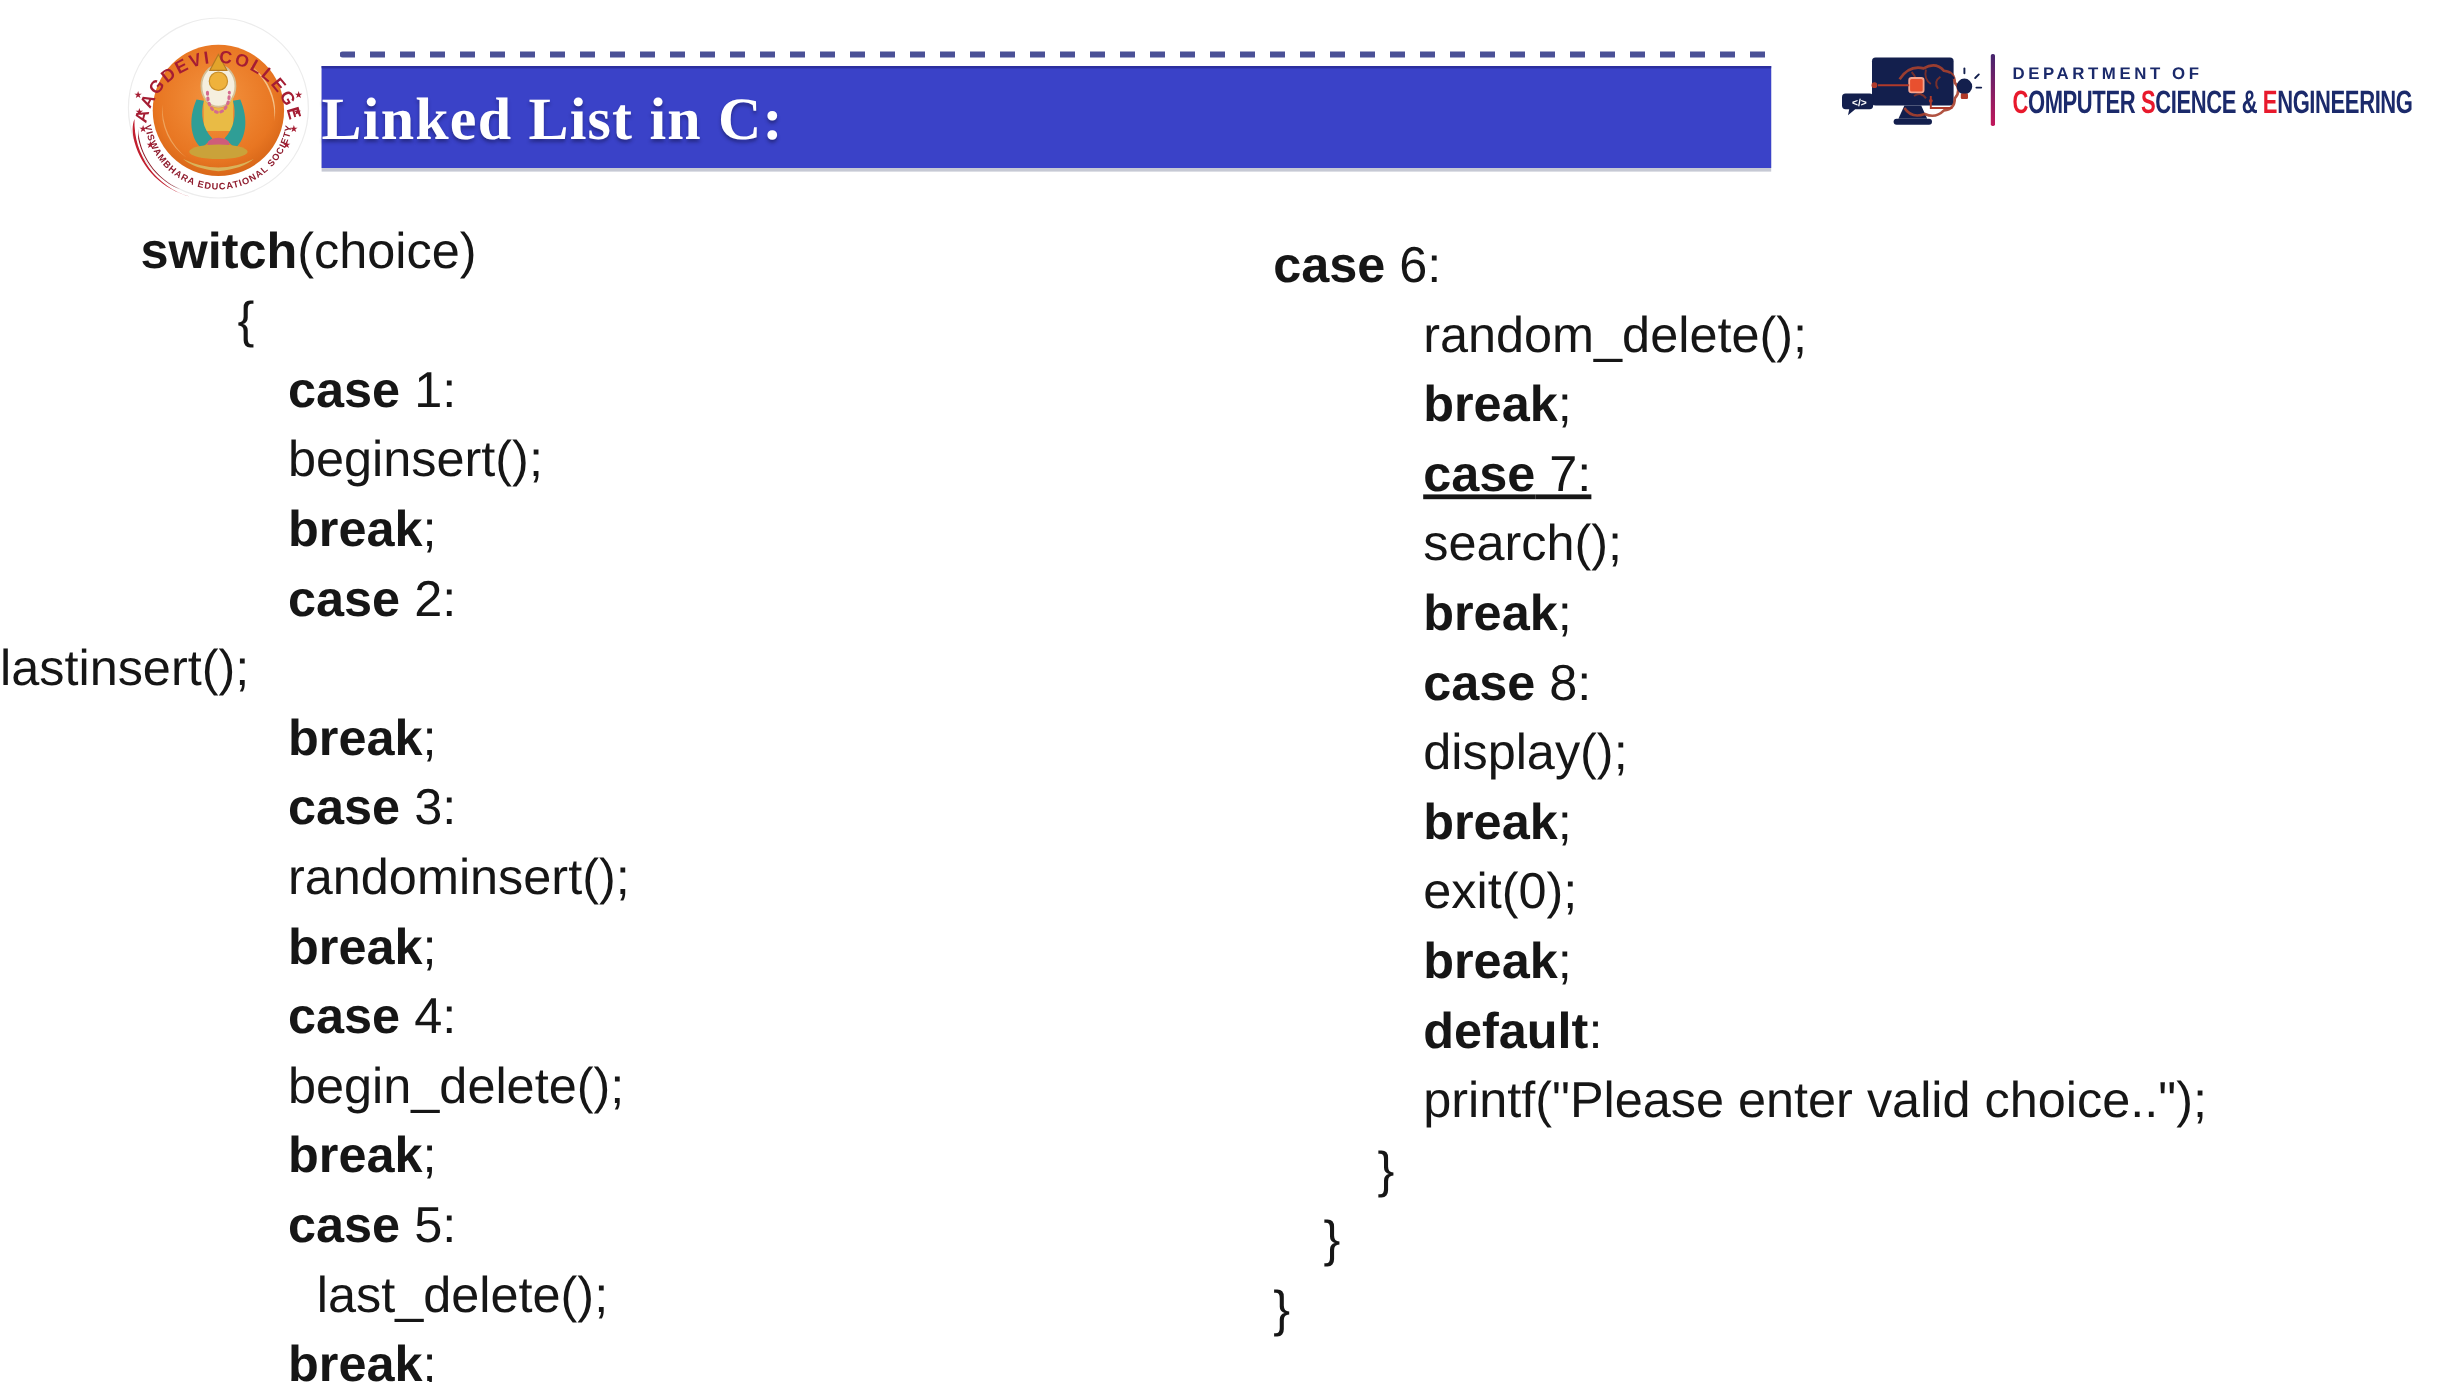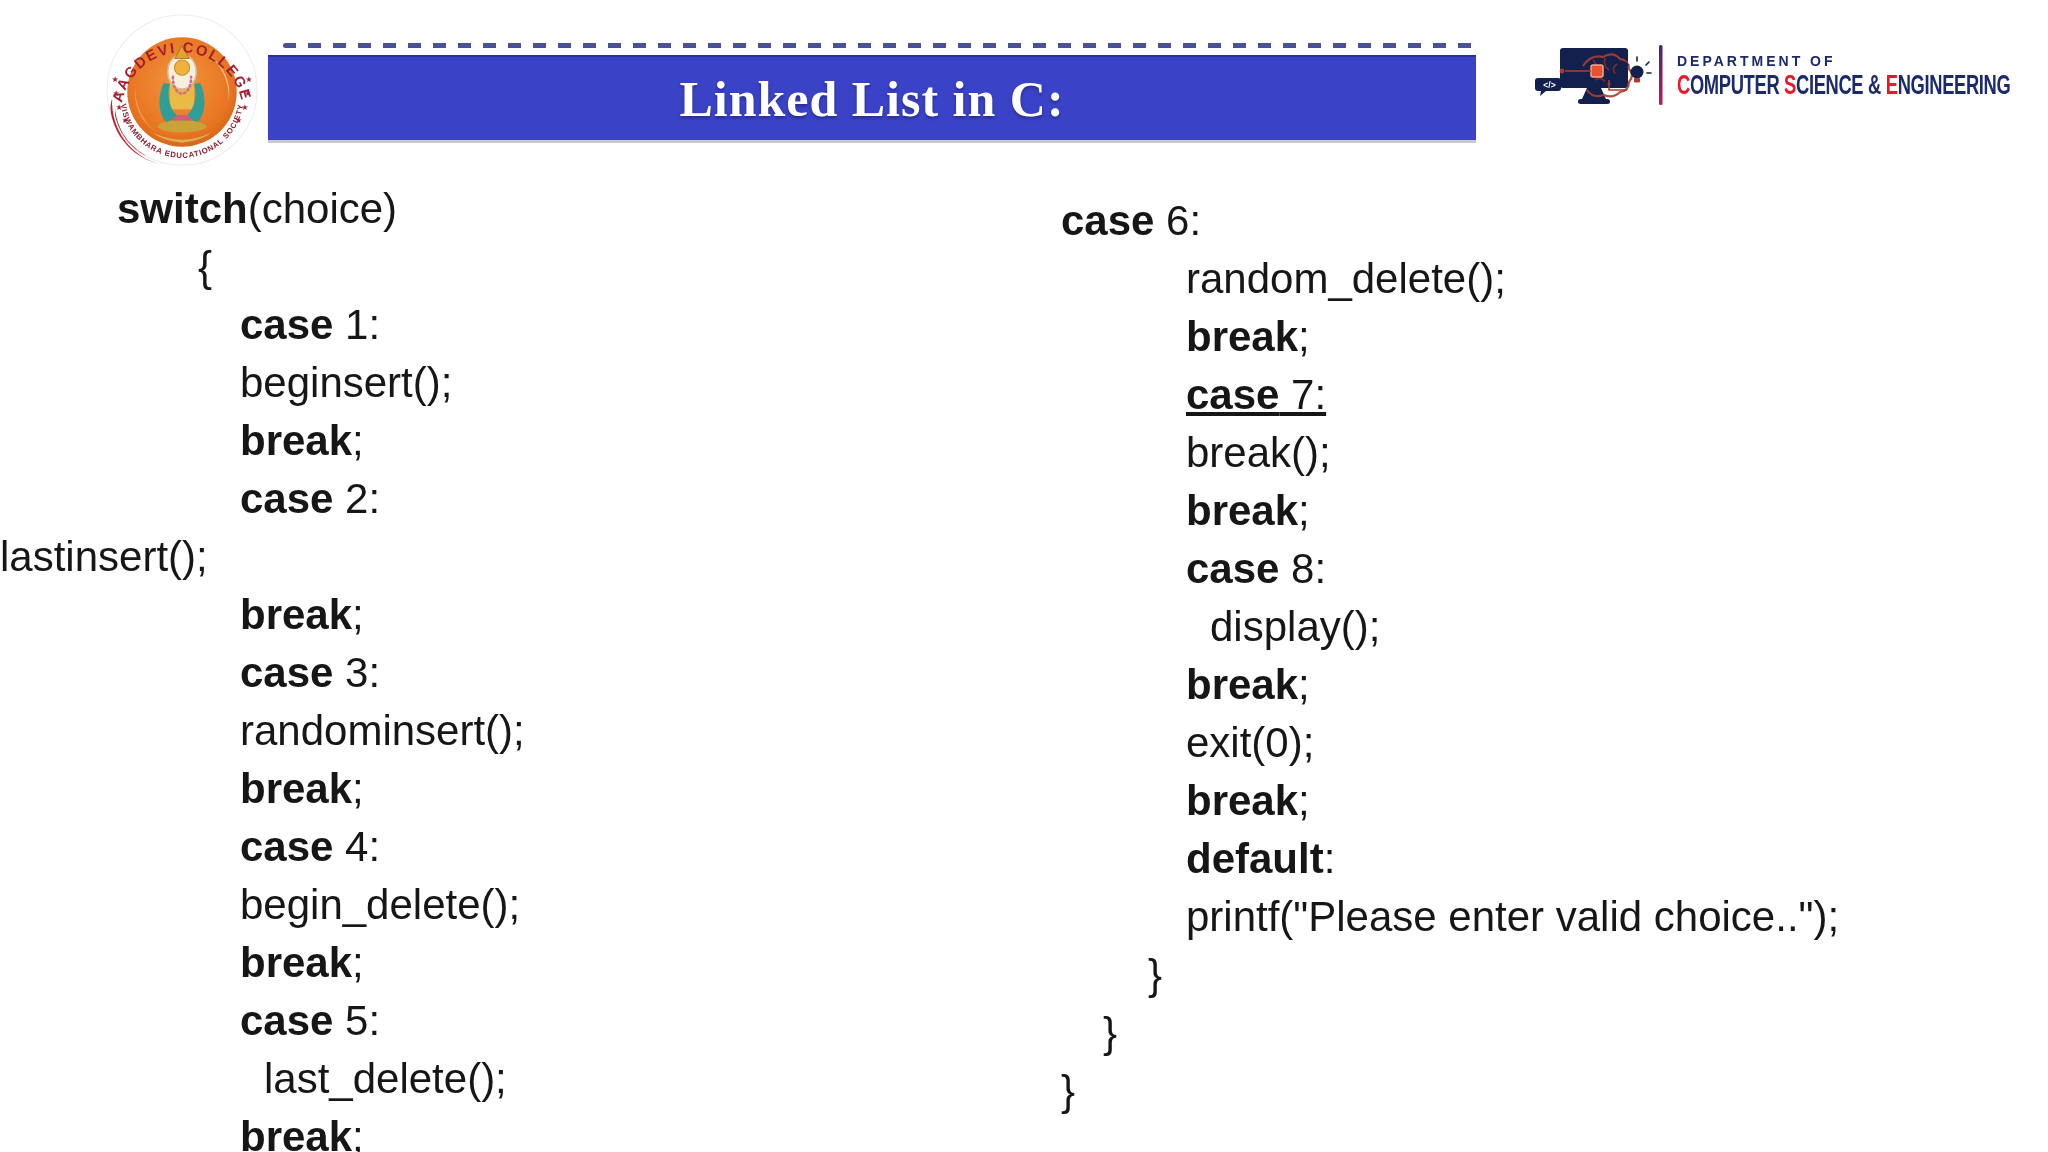--- a/index.html
+++ b/index.html
@@ -15,21 +15,21 @@
     position:absolute;left:283px;top:43px;width:1192px;height:5px;
     background:repeating-linear-gradient(90deg,var(--dash-navy) 0 13px,transparent 13px 25px);
     border-radius:3px;opacity:.85;
   }
   
   .banner{
     position:absolute;left:268px;top:55px;width:1208px;height:83px;
     background:var(--banner-blue);
     border-top:2px solid #2c2f9e;
     box-shadow:0 3px 0 #c6c9d4;
-    display:flex;align-items:center;justify-content:center;
+    display:flex;align-items:center;justify-content:flex-start;
   }
   .banner-title{
     font-family:"Liberation Serif","DejaVu Serif",serif;
     font-weight:bold;font-size:50px;color:#ffffff;letter-spacing:1px;
     text-shadow:0 2px 3px rgba(15,15,60,.45);
   }
   
   .college-logo{position:absolute;left:106px;top:14px;width:152px;height:152px;}
   .dept-logo{position:absolute;left:1535px;top:28px;width:505px;height:105px;}
   
@@ -167,24 +167,24 @@
       <div class="code-line" style="padding-left: 240px;"><span class="kw">break</span><span>;</span></div>
       <div class="code-line" style="padding-left: 240px;"><span class="kw">case</span><span> 5:</span></div>
       <div class="code-line" style="padding-left: 240px; margin-left: 24px;"><span>last_delete();</span></div>
       <div class="code-line" style="padding-left: 240px;"><span class="kw">break</span><span>;</span></div>
     </div>
   <div id="right-code" class="code-col" style="top: 192px;">
       <div class="code-line" style="padding-left: 1061px;"><span class="kw">case</span><span> 6:</span></div>
       <div class="code-line" style="padding-left: 1186px;"><span>random_delete();</span></div>
       <div class="code-line" style="padding-left: 1186px;"><span class="kw">break</span><span>;</span></div>
       <div class="code-line" style="padding-left: 1186px; text-decoration: underline;"><span class="kw">case</span><span> 7:</span></div>
-      <div class="code-line" style="padding-left: 1186px;"><span>break();</span></div>
+      <div class="code-line" style="padding-left: 1186px;"><span>search();</span></div>
       <div class="code-line" style="padding-left: 1186px;"><span class="kw">break</span><span>;</span></div>
       <div class="code-line" style="padding-left: 1186px;"><span class="kw">case</span><span> 8:</span></div>
-      <div class="code-line" style="padding-left: 1186px; margin-left: 24px;"><span>display();</span></div>
+      <div class="code-line" style="padding-left: 1186px;"><span>display();</span></div>
       <div class="code-line" style="padding-left: 1186px;"><span class="kw">break</span><span>;</span></div>
       <div class="code-line" style="padding-left: 1186px;"><span>exit(0);</span></div>
       <div class="code-line" style="padding-left: 1186px;"><span class="kw">break</span><span>;</span></div>
       <div class="code-line" style="padding-left: 1186px;"><span class="kw">default</span><span>:</span></div>
       <div class="code-line" style="padding-left: 1186px;"><span>printf("Please enter valid choice..");</span></div>
       <div class="code-line" style="padding-left: 1148px;"><span>}</span></div>
       <div class="code-line" style="padding-left: 1103px;"><span>}</span></div>
       <div class="code-line" style="padding-left: 1061px;"><span>}</span></div>
     </div>
 

